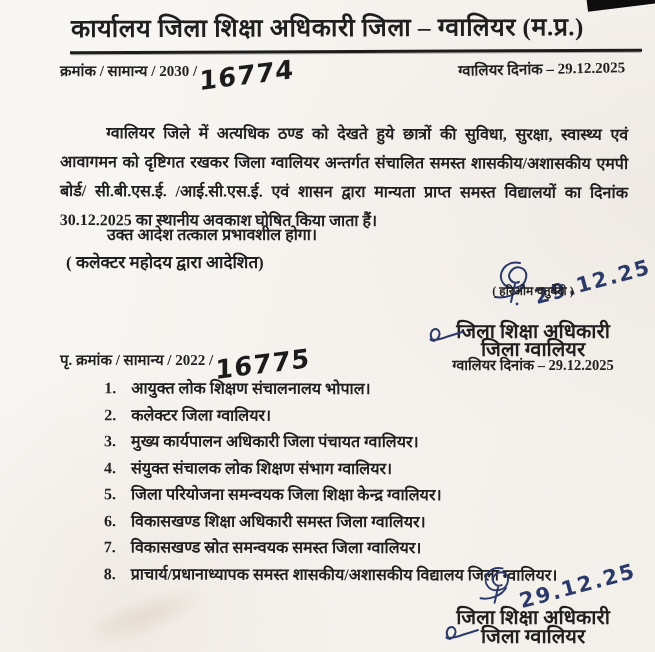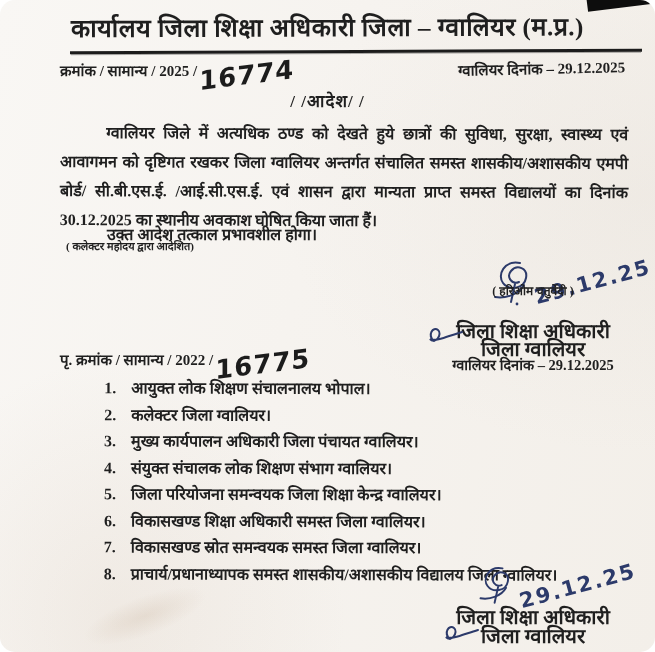--- a/index.html
+++ b/index.html
@@ -6,21 +6,20 @@
   html,body { width:655px; }
   body { font-family:"Liberation Serif","DejaVu Serif",serif; }
 
   .page {
     position:relative; width:655px; height:652px; overflow:hidden;
     background:
       radial-gradient(ellipse at 18% 95%, rgba(205,185,165,0.18), rgba(205,185,165,0) 30%),
       radial-gradient(ellipse at 98% 30%, rgba(210,200,190,0.15), rgba(210,200,190,0) 40%),
       linear-gradient(104deg, #f9f7f4 0%, #f6f3ef 45%, #f3efe9 100%);
     color:#1f1f1f;
-    border-radius:15px;
   }
 
   
   .corner-mark { position:absolute; top:-6px; right:-10px; width:78px; height:13px;
     background:#0d0d0d; transform:rotate(-7deg); }
 
   .title { position:absolute; top:9px; left:20px; width:615px; text-align:center;
     font-size:25px; font-weight:bold; letter-spacing:0.5px; transform:rotate(-0.2deg); }
   .title-underline { position:absolute; top:50px; left:70px; width:572px; height:3px;
     background:#1c1c1c; transform:rotate(-0.25deg);
@@ -36,21 +35,21 @@
 
   .order-heading { position:absolute; top:89px; left:0; width:655px; text-align:center;
     font-size:17px; font-weight:bold; letter-spacing:1px; }
 
   .body-para { position:absolute; top:119px; left:60px; width:568px; font-size:16px;
     line-height:29px; text-align:justify; text-indent:46px; font-weight:600;
     transform:rotate(0.2deg); }
   .body-para b { font-weight:800; }
 
   .effective-line { position:absolute; top:223px; left:107px; font-size:16px; font-weight:600; }
-  .collector-line { position:absolute; top:238px; left:66px; font-size:11px; font-weight:bold; }
+  .collector-line { position:absolute; top:250px; left:66px; font-size:17px; font-weight:bold; }
 
   .sig-block { position:absolute; width:230px; text-align:center; font-weight:bold; }
   .sig-top { top:262px; left:418px; height:115px; }
   .sig-bottom { top:570px; left:418px; height:80px; }
   .sig-line { position:absolute; left:0; width:100%; font-size:20px; white-space:nowrap; }
   .sig-name   { top:20px; font-size:12px;font-family:Liberation Serif, serif; }
   .sigt-desig { top:55px; }
   .sigt-dist  { top:73px; }
   .sigt-place { top:92px; font-size:14.5px; }
   .sigb-desig { top:33px; }
@@ -86,25 +85,24 @@
 <body>
 
 <div class="page">
 
   <div class="corner-mark"></div>
 
   <div class="title">कार्यालय जिला शिक्षा अधिकारी जिला – ग्वालियर (म.प्र.)</div>
   <div class="title-underline"></div>
 
   <div class="ref-left">
-    <span>क्रमांक / सामान्य / 2025 /</span><span class="hw-number">16774</span>
+    <span>क्रमांक / सामान्य / 2030 /</span><span class="hw-number">16774</span>
   </div>
   <div class="place-date-top">ग्वालियर दिनांक – 29.12.2025</div>
 
-  <div class="order-heading">/ /आदेश/ /</div>
 
   <div class="body-para">
     <span>ग्वालियर जिले में अत्यधिक ठण्ड को देखते हुये छात्रों की सुविधा, सुरक्षा, स्वास्थ्य एवं आवागमन को दृष्टिगत रखकर जिला ग्वालियर अन्तर्गत संचालित समस्त शासकीय/अशासकीय एमपी बोर्ड/ सी.बी.एस.ई. /आई.सी.एस.ई. एवं शासन द्वारा मान्यता प्राप्त समस्त विद्यालयों का </span><b>दिनांक 30.12.2025</b><span> का स्थानीय अवकाश घोषित किया जाता हैं।</span>
   </div>
 
   <div class="effective-line">उक्त आदेश तत्काल प्रभावशील होगा।</div>
   <div class="collector-line">( कलेक्टर महोदय द्वारा आदेशित)</div>
 
   <div class="sig-block sig-top">
     <svg class="scribble" width="52" height="50" viewBox="0 0 52 50">

